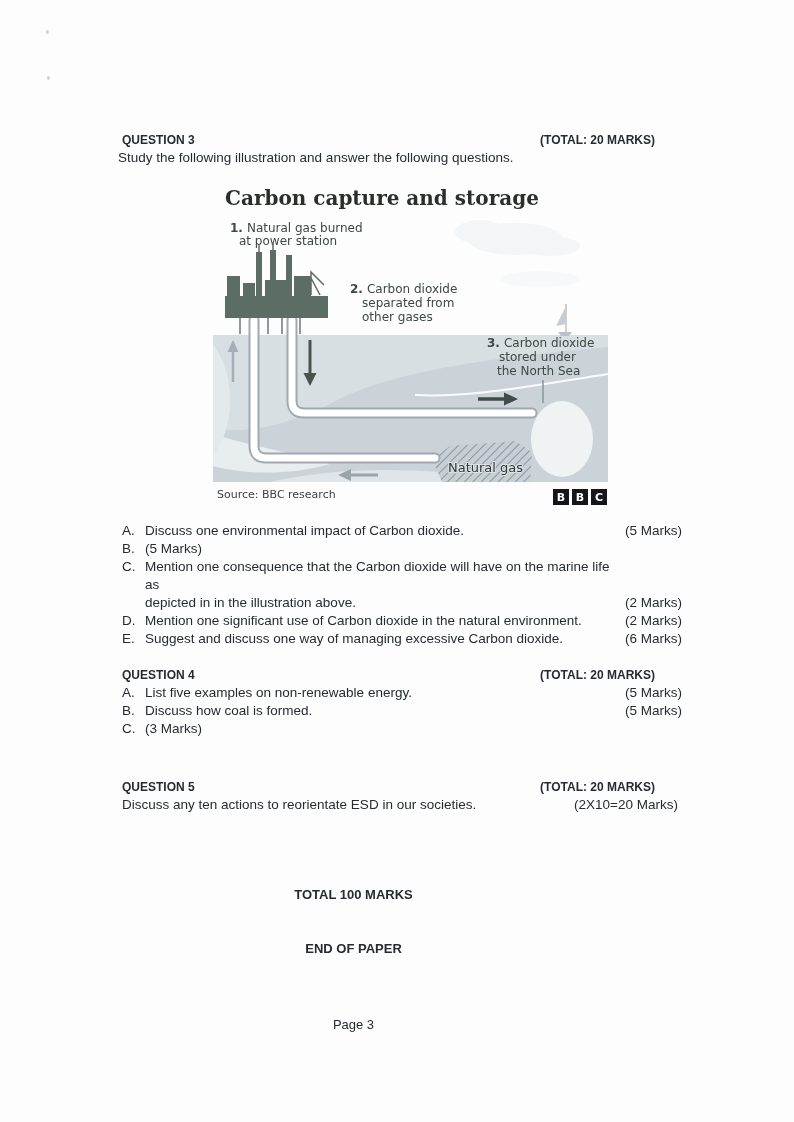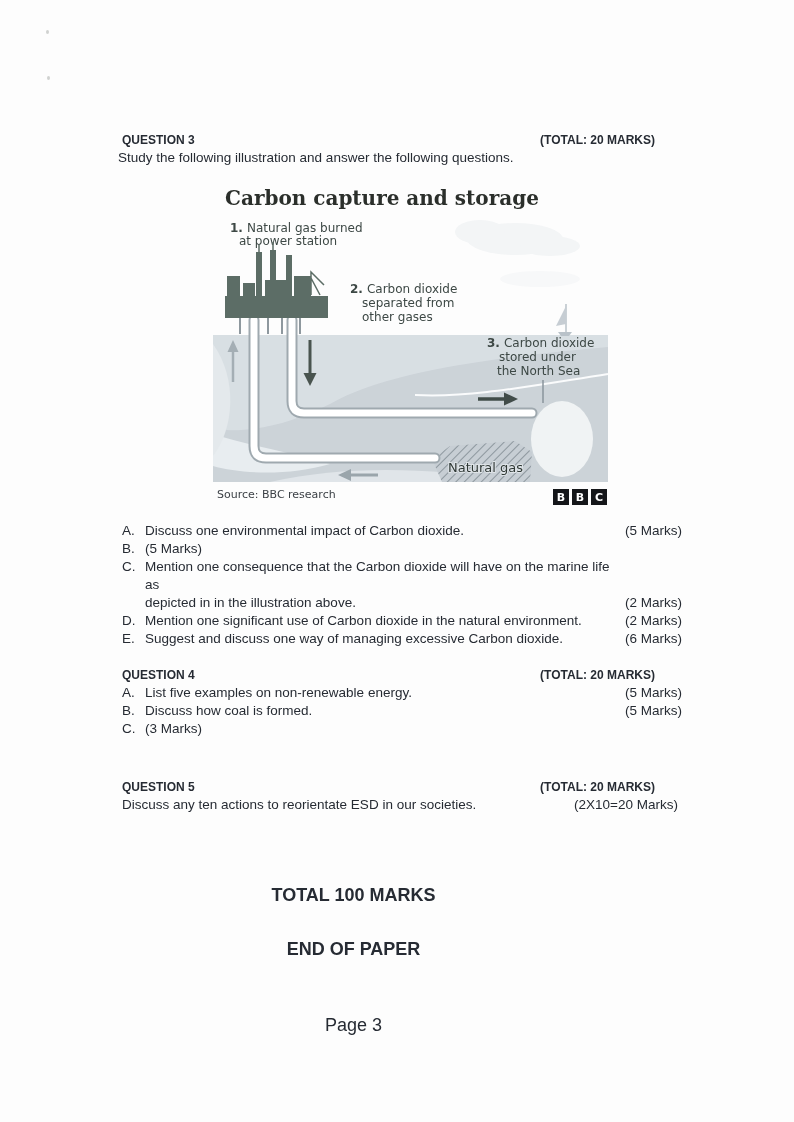--- a/index.html
+++ b/index.html
@@ -10,21 +10,21 @@
   }
   .abs { position:absolute; }
   .speck { position:absolute; width:3px; height:4px; background:#b3b6b3; border-radius:50%; opacity:.6; }
   .hdr-row { display:flex; justify-content:space-between; font-weight:bold; font-size:12px; line-height:18px; }
   .body-text { font-size:13.5px; line-height:18px; }
   .qlist { font-size:13.5px; line-height:18px; }
   .qrow { display:flex; align-items:flex-start; }
   .qletter { width:23px; flex:0 0 23px; }
   .qtext { flex:1 1 auto; }
   .qmarks { flex:0 0 auto; text-align:left; white-space:nowrap; }
-  .centered { left:0; width:707px; text-align:center; font-size:18px; line-height:18px; }
+  .centered { left:0; width:707px; text-align:center; font-size:13px; line-height:18px; }
   .bold { font-weight:bold; }
   svg text { font-family:"DejaVu Sans", sans-serif; }
   .dg-title { font-family:"DejaVu Serif", serif; font-weight:bold; font-size:20px; fill:#2b2f2b; }
   .dg-label { font-size:12px; fill:#3d4845; }
   .dg-num { font-weight:bold; }
   .dg-source { font-size:11px; fill:#3c4146; }
   .bbc-letter { font-size:11px; font-weight:bold; fill:#ffffff; text-anchor:middle; }
   .ng-text { font-size:13px; fill:#2f3835; font-weight:500; paint-order:stroke; stroke:#dfe4e8; stroke-width:2px; }
 </style>
 </head>

